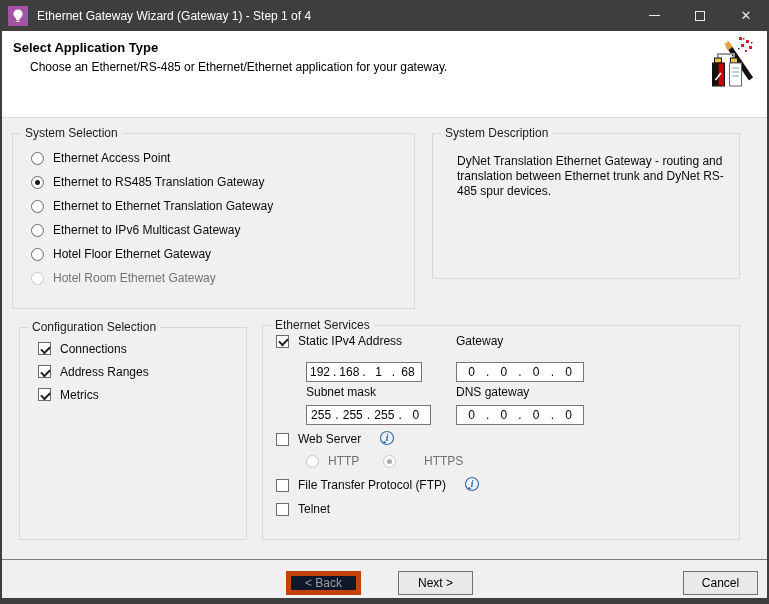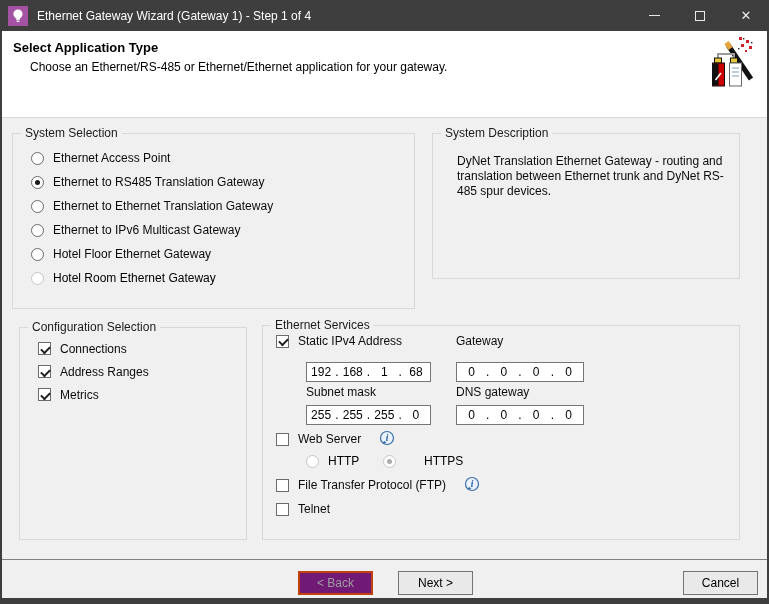--- a/index.html
+++ b/index.html
@@ -44,21 +44,21 @@
            border-radius:50%; background:#1A1A1A; }
   .radio.disabled { border-color:#C6C6C6; }
   .radio.disabled.checked::after { background:#ABABAB; }
 
   .checkbox { width:13px; height:13px; border:1px solid #6B6B6B; background:#fff;
            position:relative; flex:0 0 auto; display:inline-block; }
   .checkbox.checked::after { content:""; position:absolute; left:2px; top:2.5px; width:7px; height:4px;
            border-left:2px solid #1F1F1F; border-bottom:2px solid #1F1F1F; transform:rotate(-45deg); }
 
   .opt-label { font-size:12px; color:#0B0B0B; white-space:nowrap; }
-  .disabled-text { color:#000000; }
+  .disabled-text { color:#737373; }
 
   .sys-options { padding-top:12px; display:flex; flex-direction:column; }
   .sys-options .opt-row { height:24px; display:flex; align-items:center; gap:9px; padding-left:18px; }
 
   .grp-sys-desc p { margin:20px 14px 0 24px; width:278px; line-height:15px; font-size:12px; color:#0B0B0B; }
 
   .cfg-options { padding-top:9px; display:flex; flex-direction:column; }
   .cfg-options .opt-row { height:23px; display:flex; align-items:center; gap:9px; padding-left:18px; }
 
   .eth-row { position:absolute; height:24px; display:flex; align-items:center; gap:9px; }
@@ -69,21 +69,21 @@
   .ip-field .octet { flex:1 1 0; text-align:center; }
   .ip-field .sep { flex:0 0 auto; }
 
   .info-icon { margin-left:8px; flex:0 0 auto; }
 
   
   .button-bar { position:absolute; left:0; right:0; bottom:0; height:39px; background:#F0F0F0;
                 border-top:1px solid #7F7F7F; }
   .btn { position:absolute; top:11px; height:24px; width:75px; font-family:inherit; font-size:12px;
          background:#E9E9E9; border:1px solid #747474; color:#000; padding:0; }
-  .btn-back   { left:296px; background:#701a75; border:2px solid #c2410c; color:#9E9E9E; }
+  .btn-back   { left:284px; background:#0f172a; border:5px solid #c2410c; color:#9E9E9E; }
   .btn-next   { left:396px; }
   .btn-cancel { right:9px; }
 </style>
 </head>
 <body>
 
 <div class="window">
 
   <div class="titlebar">
     <svg class="app-icon" viewBox="0 0 20 20" width="20" height="20">
@@ -204,21 +204,21 @@
 
       <div class="group grp-eth-svc">
         <span class="group-label">Ethernet Services</span>
 
         <div class="eth-row" style="top:3px; left:13px;">
           <span class="checkbox checked"></span>
           <span class="opt-label">Static IPv4 Address</span>
         </div>
         <span class="eth-lbl" style="top:8px; left:193px;">Gateway</span>
 
-        <div class="ip-field" style="top:36px; left:43px; width:125px;">
+        <div class="ip-field" style="top:36px; left:43px; width:116px;">
           <span class="octet">192</span>
             <span class="sep">.</span>
           <span class="octet">168</span>
             <span class="sep">.</span>
           <span class="octet">1</span>
             <span class="sep">.</span>
           <span class="octet">68</span>
         </div>
         <div class="ip-field" style="top:36px; left:193px; width:128px;">
           <span class="octet">0</span>

